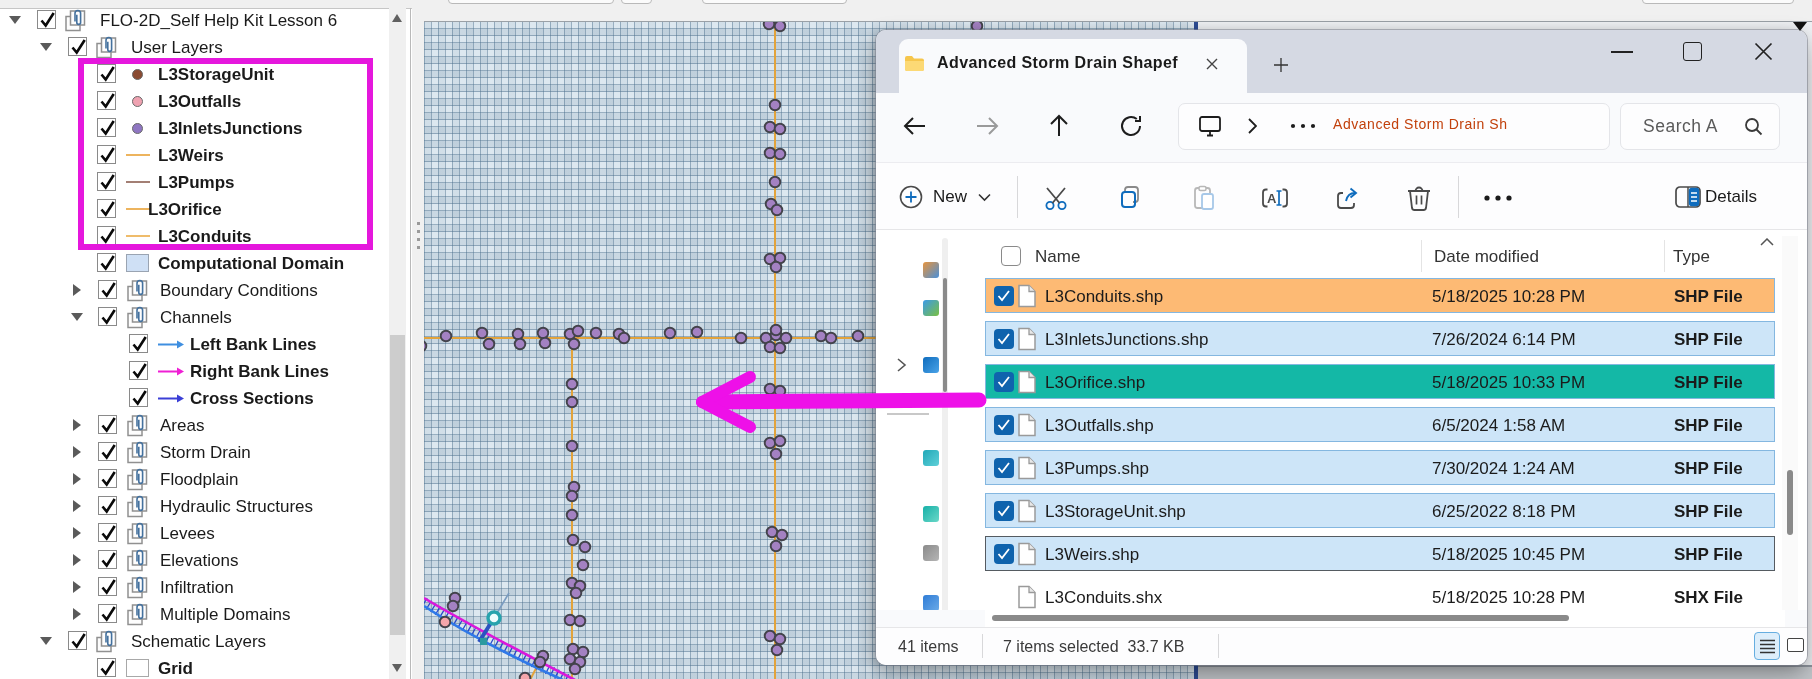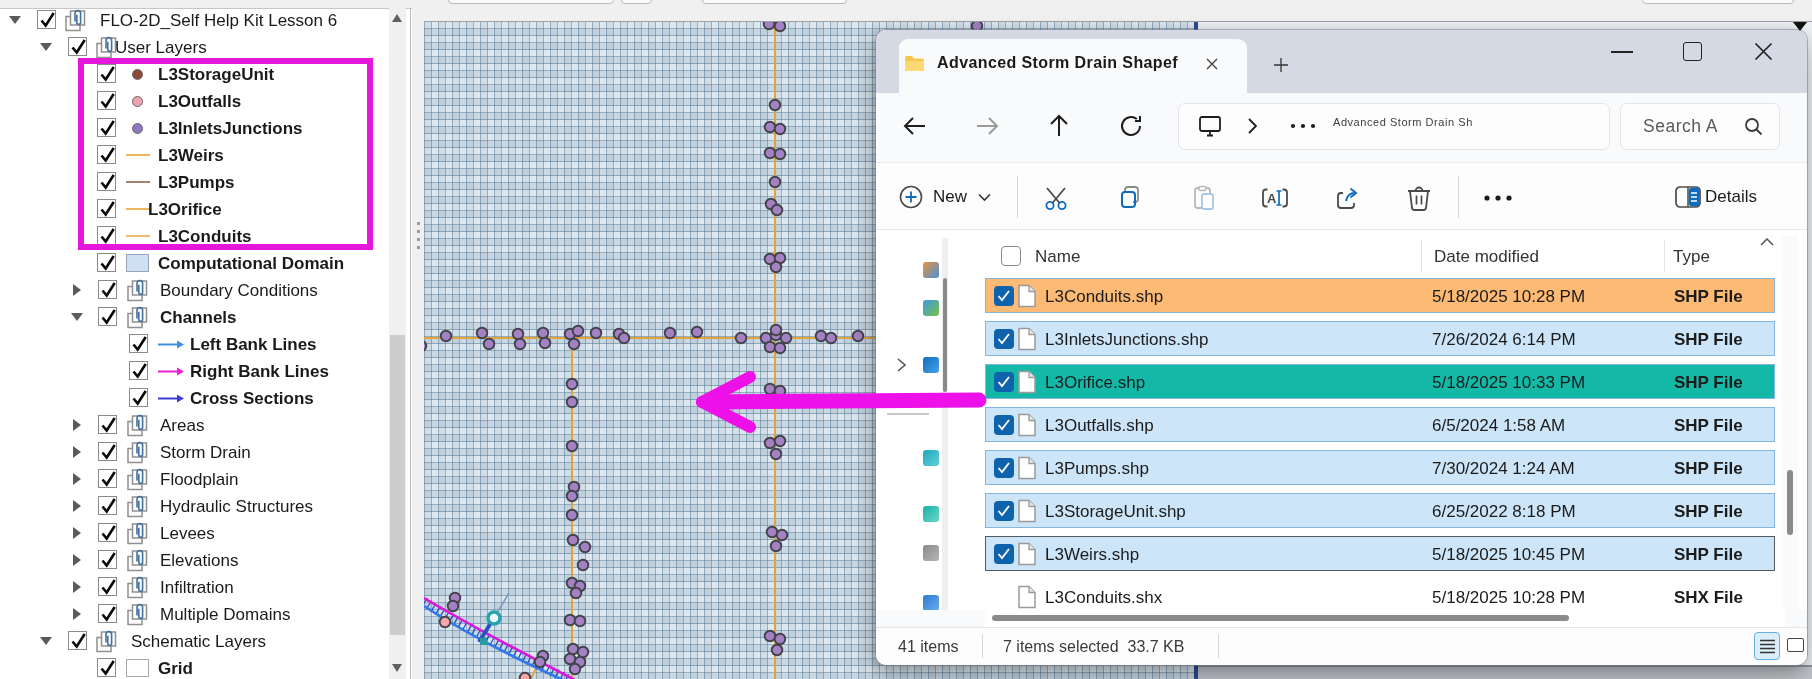--- a/index.html
+++ b/index.html
@@ -86,21 +86,21 @@
 <div class="trow" style="left:0;top:25px;width:390px;">
       <div class="exp expd" style="left:40px;top:9px;"></div>
       <div class="cb" style="left:68px;top:3px;"><svg width="19" height="19" viewBox="0 0 19 19">
           <path d="M3.5 9.5 l4.2 5 8-12.5" fill="none" stroke="#0a0a0a" stroke-width="2.6"></path>
         </svg></div>
       <svg class="gicon" style="left:95px;top:1px;" width="25" height="25" viewBox="0 0 25 25">
 <rect x="2" y="8.5" width="14" height="14" fill="#fdfdfd" stroke="#909090" stroke-width="1.5"></rect>
 <rect x="6.5" y="3" width="14" height="14" fill="#fdfdfd" stroke="#909090" stroke-width="1.5"></rect>
 <path d="M11 13.5 v-8.2 a2.8 2.8 0 0 1 5.6 0 v9.2 a1.9 1.9 0 0 1 -3.8 0 v-7.7" fill="none" stroke="#44719e" stroke-width="1.6"></path>
 </svg>
-      <div class="ttext" style="left:115px;text-align:center;">User Layers</div>
+      <div class="ttext" style="left:131px;text-align:center;">User Layers</div>
     </div>
 <div class="trow" style="left:0;top:52px;width:390px;">
       <div class="cb" style="left:97px;top:3px;"><svg width="19" height="19" viewBox="0 0 19 19">
           <path d="M3.5 9.5 l4.2 5 8-12.5" fill="none" stroke="#0a0a0a" stroke-width="2.6"></path>
         </svg></div>
       <div class="cmark" style="left:132px;top:8px;background:#8a4b32;"></div>
       <div class="ttext" style="left:158px;font-weight:700;">L3StorageUnit</div>
     </div>
 <div class="trow" style="left:0;top:79px;width:390px;">
       <div class="cb" style="left:97px;top:3px;"><svg width="19" height="19" viewBox="0 0 19 19">
@@ -156,21 +156,21 @@
       <div class="cb" style="left:98px;top:3px;"><svg width="19" height="19" viewBox="0 0 19 19">
           <path d="M3.5 9.5 l4.2 5 8-12.5" fill="none" stroke="#0a0a0a" stroke-width="2.6"></path>
         </svg></div>
       <svg class="gicon" style="left:126px;top:1px;" width="25" height="25" viewBox="0 0 25 25">
 <rect x="2" y="8.5" width="14" height="14" fill="#fdfdfd" stroke="#909090" stroke-width="1.5"></rect>
 <rect x="6.5" y="3" width="14" height="14" fill="#fdfdfd" stroke="#909090" stroke-width="1.5"></rect>
 <path d="M11 13.5 v-8.2 a2.8 2.8 0 0 1 5.6 0 v9.2 a1.9 1.9 0 0 1 -3.8 0 v-7.7" fill="none" stroke="#44719e" stroke-width="1.6"></path>
 </svg>
       <div class="ttext" style="left:160px;">Boundary Conditions</div>
     </div>
-<div class="trow" style="left:0;top:295px;width:390px;font-weight:bold;">
+<div class="trow" style="left:0;top:295px;width:390px;">
       <div class="exp expd" style="left:71px;top:9px;"></div>
       <div class="cb" style="left:98px;top:3px;"><svg width="19" height="19" viewBox="0 0 19 19">
           <path d="M3.5 9.5 l4.2 5 8-12.5" fill="none" stroke="#0a0a0a" stroke-width="2.6"></path>
         </svg></div>
       <svg class="gicon" style="left:126px;top:1px;" width="25" height="25" viewBox="0 0 25 25">
 <rect x="2" y="8.5" width="14" height="14" fill="#fdfdfd" stroke="#909090" stroke-width="1.5"></rect>
 <rect x="6.5" y="3" width="14" height="14" fill="#fdfdfd" stroke="#909090" stroke-width="1.5"></rect>
 <path d="M11 13.5 v-8.2 a2.8 2.8 0 0 1 5.6 0 v9.2 a1.9 1.9 0 0 1 -3.8 0 v-7.7" fill="none" stroke="#44719e" stroke-width="1.6"></path>
 </svg>
       <div class="ttext" style="left:160px;">Channels</div>
@@ -473,21 +473,21 @@
       <path d="M9 20.5 h6 M12 16 v4" stroke="#1d1d1d" stroke-width="1.8"></path>
     </svg>
 <svg class="abs" style="left:371px;top:88px;" width="10" height="16" viewBox="0 0 10 16">
       <path d="M2 1 l7 7 -7 7" fill="none" stroke="#1d1d1d" stroke-width="1.8"></path>
     </svg>
 <svg class="abs" style="left:414px;top:93px;" width="26" height="6" viewBox="0 0 26 6">
       <circle cx="3" cy="3" r="2.1" fill="#1d1d1d"></circle>
       <circle cx="13" cy="3" r="2.1" fill="#1d1d1d"></circle>
       <circle cx="23" cy="3" r="2.1" fill="#1d1d1d"></circle>
     </svg>
-<div class="abs" style="left:457px;top:86px;font-size:11px;letter-spacing:.55px;color:#404040;white-space:nowrap;width:270px;overflow:hidden;">Advanced Storm Drain Sh</div>
+<div class="abs" style="left:457px;top:86px;font-size:14px;letter-spacing:.55px;color:#c2410c;white-space:nowrap;width:270px;overflow:hidden;">Advanced Storm Drain Sh</div>
 <div class="box" style="left:744px;width:160px;"></div>
 <div class="abs" style="left:767px;top:86px;font-size:17.5px;letter-spacing:.5px;color:#5a5a5a;white-space:nowrap;width:95px;overflow:hidden;">Search A</div>
 <svg class="abs" style="left:868px;top:87px;" width="19" height="19" viewBox="0 0 19 19">
       <circle cx="8" cy="8" r="6" fill="none" stroke="#3a3a3a" stroke-width="1.8"></circle>
       <line x1="12.5" y1="12.5" x2="17.5" y2="17.5" stroke="#3a3a3a" stroke-width="1.8"></line>
     </svg>
 <svg class="abs" style="left:23px;top:155px;" width="24" height="24" viewBox="0 0 24 24">
       <circle cx="12" cy="12" r="10.5" fill="none" stroke="#4a4a4a" stroke-width="1.6"></circle>
       <path d="M12 6.5 v11 M6.5 12 h11" stroke="#0f6cbd" stroke-width="1.8"></path>
     </svg>

